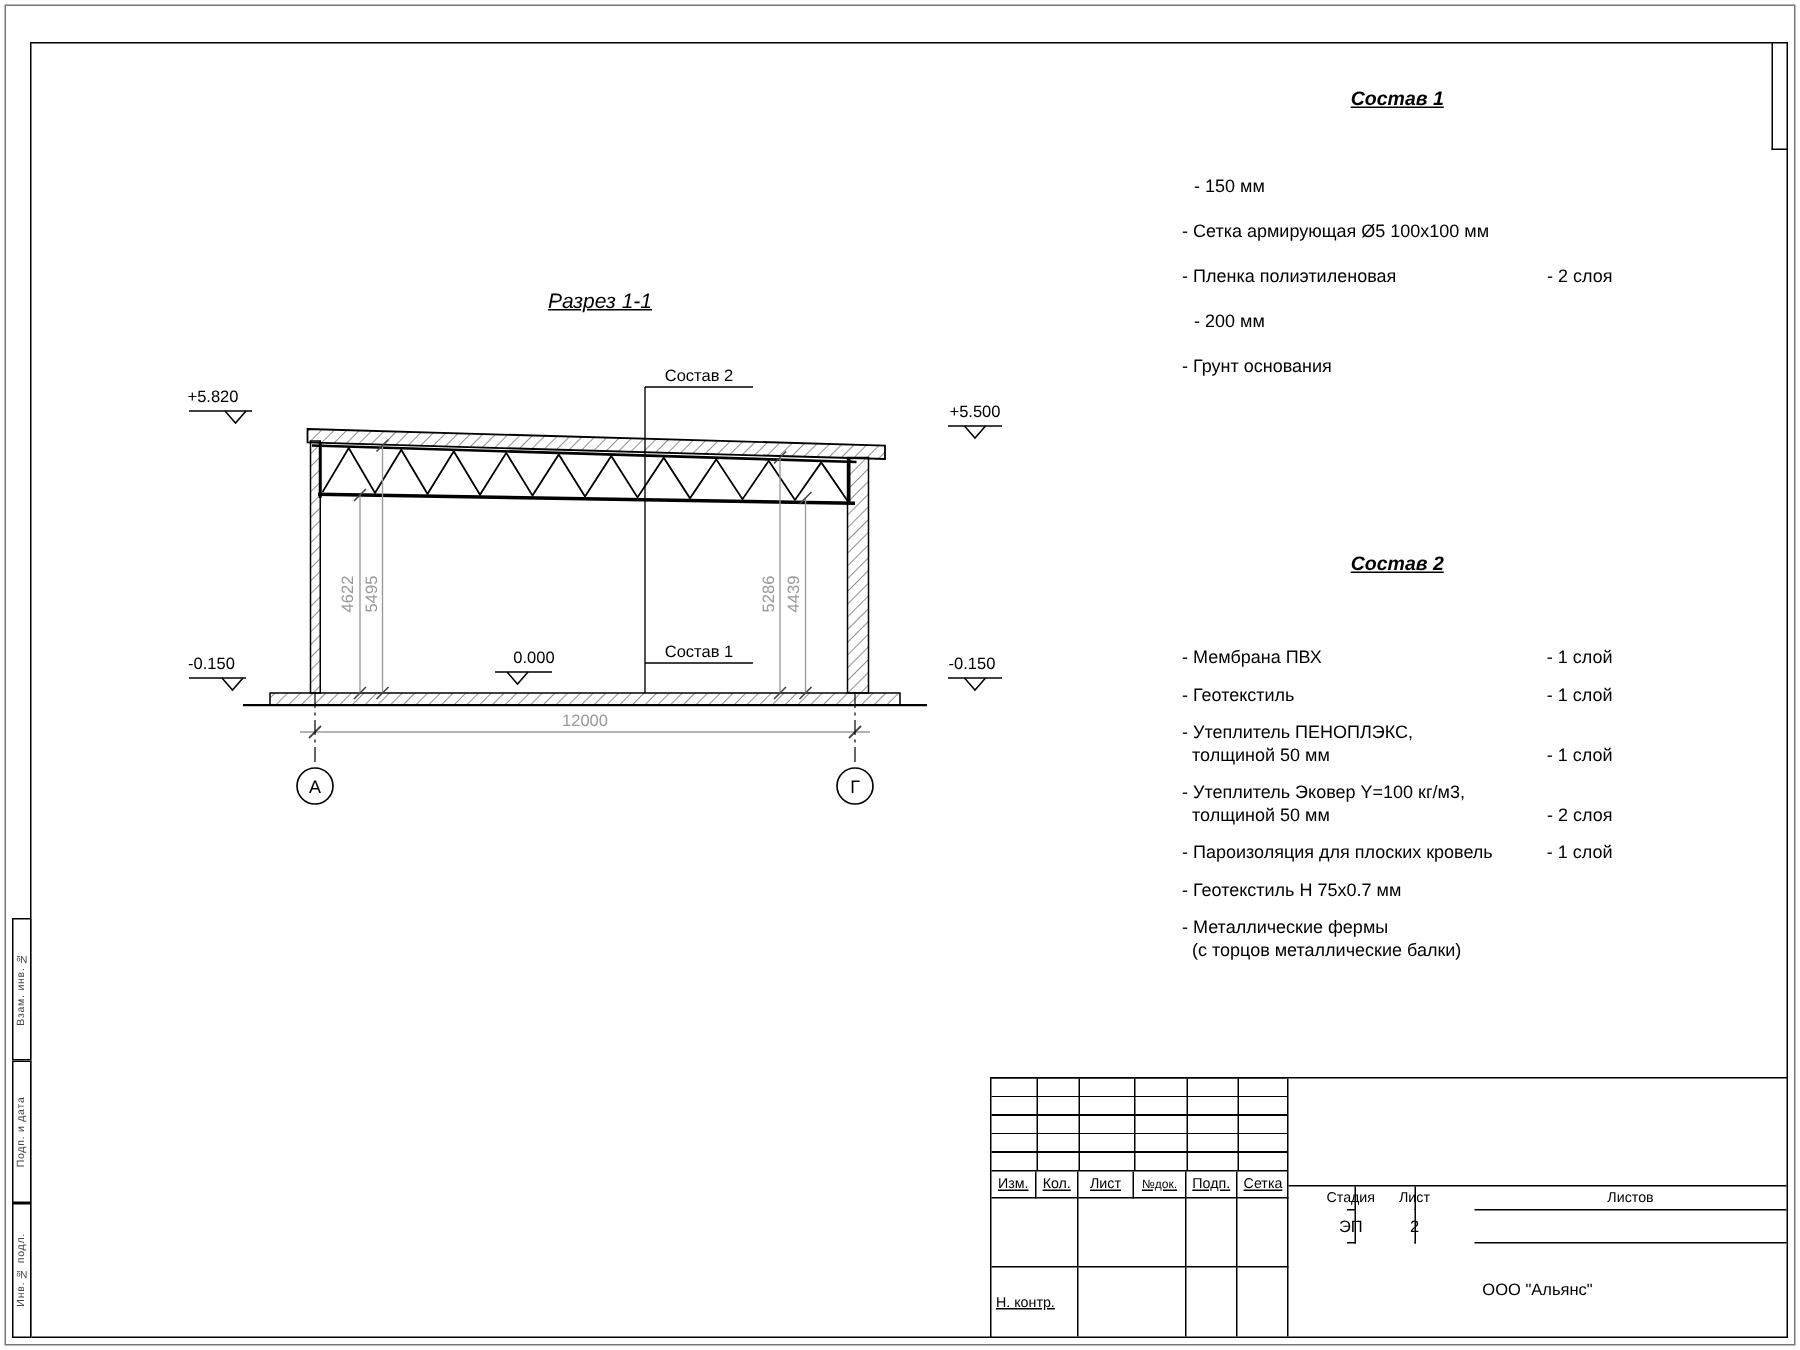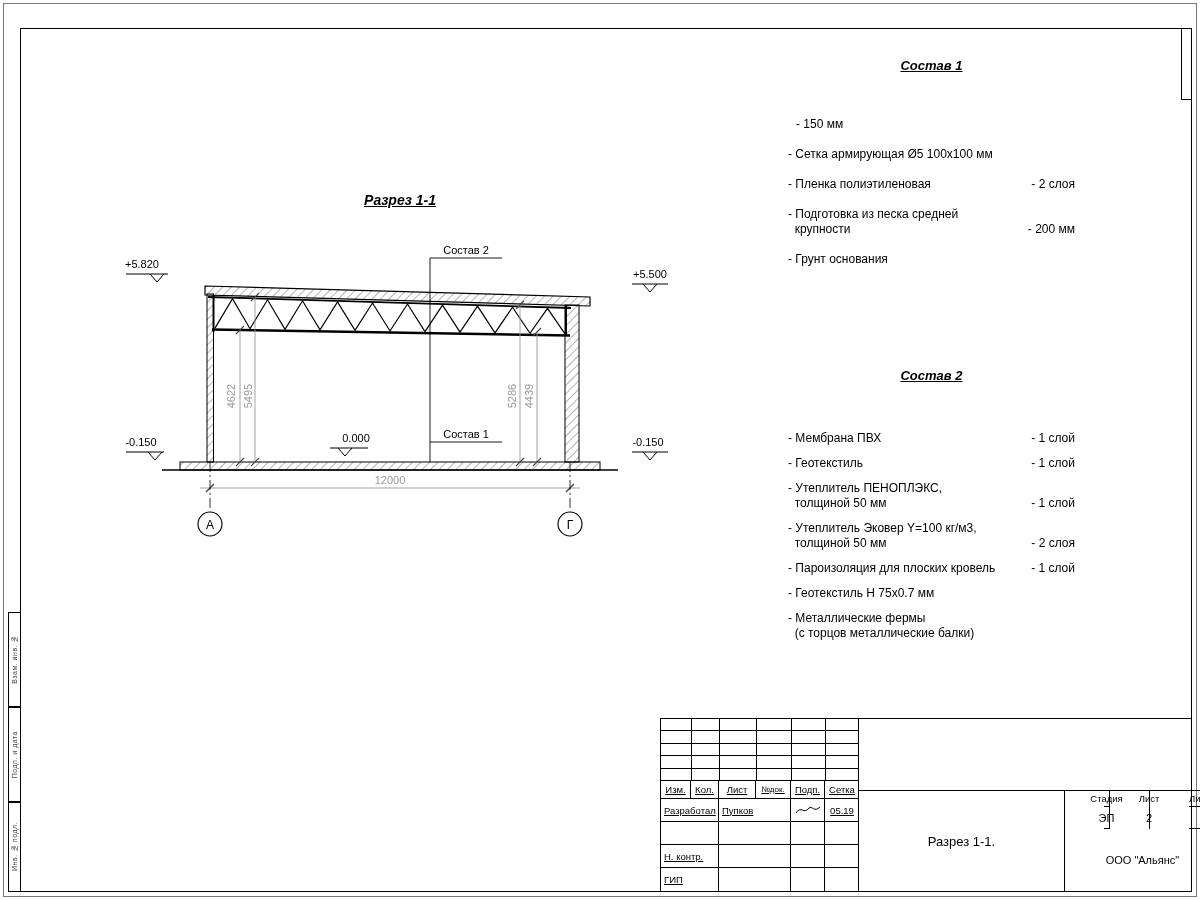--- a/index.html
+++ b/index.html
@@ -17,21 +17,21 @@
 
   
   .side-box { position:absolute; left:8px; width:13px; border:1px solid #000; display:flex; align-items:center; justify-content:center; background:#fff; }
   .side-box span { writing-mode:vertical-rl; transform:rotate(180deg); font-size:7px; color:#444; white-space:nowrap; letter-spacing:.5px; }
   .sb1 { top:612px; height:95px; }
   .sb2 { top:707px; height:95px; }
   .sb3 { top:802px; height:90px; }
 
   
   .drawing-title { position:absolute; left:300px; top:192px; width:200px; text-align:center;
-    font-size:14px; font-weight:bold; font-style:italic; text-decoration:underline; }
+    font-size:14px; font-weight:normal; font-style:italic; text-decoration:underline; }
   svg.section { position:absolute; left:100px; top:180px; }
   svg.section text { font-family:"Liberation Sans", sans-serif; }
 
   
   .spec { position:absolute; width:287px; font-size:12px; }
   .spec1 { left:788px; top:58px; }
   .spec2 { left:788px; top:368px; }
   .spec-title { text-align:center; font-size:13px; font-weight:bold; font-style:italic; text-decoration:underline; }
   .spec1 .spec-items { margin-top:44px; }
   .spec2 .spec-items { margin-top:48px; }
@@ -193,22 +193,20 @@
     </div>
     <div class="spec-item">
       <div class="spec-text">- Сетка армирующая Ø5 100х100 мм</div>
       <div class="spec-value"></div>
     </div>
     <div class="spec-item">
       <div class="spec-text">- Пленка полиэтиленовая</div>
       <div class="spec-value">- 2 слоя</div>
     </div>
     <div class="spec-item">
-      <div class="spec-text">- Подготовка из песка средней
-  крупности</div>
       <div class="spec-value">- 200 мм</div>
     </div>
     <div class="spec-item">
       <div class="spec-text">- Грунт основания</div>
       <div class="spec-value"></div>
     </div>
   </div>
 </div>
 
 <div class="spec spec2">
@@ -259,55 +257,38 @@
     </div>
     <div class="tb-header">
       <div>Изм.</div>
       <div>Кол.</div>
       <div>Лист</div>
       <div class="small">№док.</div>
       <div>Подп.</div>
       <div>Сетка</div>
     </div>
     <div class="tb-sig-rows">
-      <div class="tb-sig-row">
-        <div>Разработал</div>
-        <div>Пупков</div>
-        <div class="c">
-          <svg width="28" height="14" viewBox="0 0 28 14">
-            <path d="M2,10 C7,2 10,12 15,5 C18,2 20,10 26,4" fill="none" stroke="#000" stroke-width="1"></path>
-          </svg>
-        </div>
-        <div class="c">05.19</div>
-      </div>
       <div class="tb-sig-row">
         <div></div>
         <div></div>
         <div class="c"></div>
         <div class="c"></div>
       </div>
       <div class="tb-sig-row">
         <div>Н. контр.</div>
         <div></div>
         <div class="c"></div>
         <div class="c"></div>
       </div>
-      <div class="tb-sig-row">
-        <div>ГИП</div>
-        <div></div>
-        <div class="c"></div>
-        <div class="c"></div>
-      </div>
     </div>
   </div>
 
   <div class="tb-right">
     <div class="tb-designation"></div>
     <div class="tb-bottom">
-      <div class="tb-docname">Разрез 1-1.</div>
       <div class="tb-rightcol">
         <div class="tb-slr">
           <div class="hdr">Стадия</div>
           <div class="hdr">Лист</div>
           <div class="hdr">Листов</div>
           <div class="val">ЭП</div>
           <div class="val">2</div>
           <div class="val"></div>
         </div>
         <div class="tb-company">ООО "Альянс"</div>

